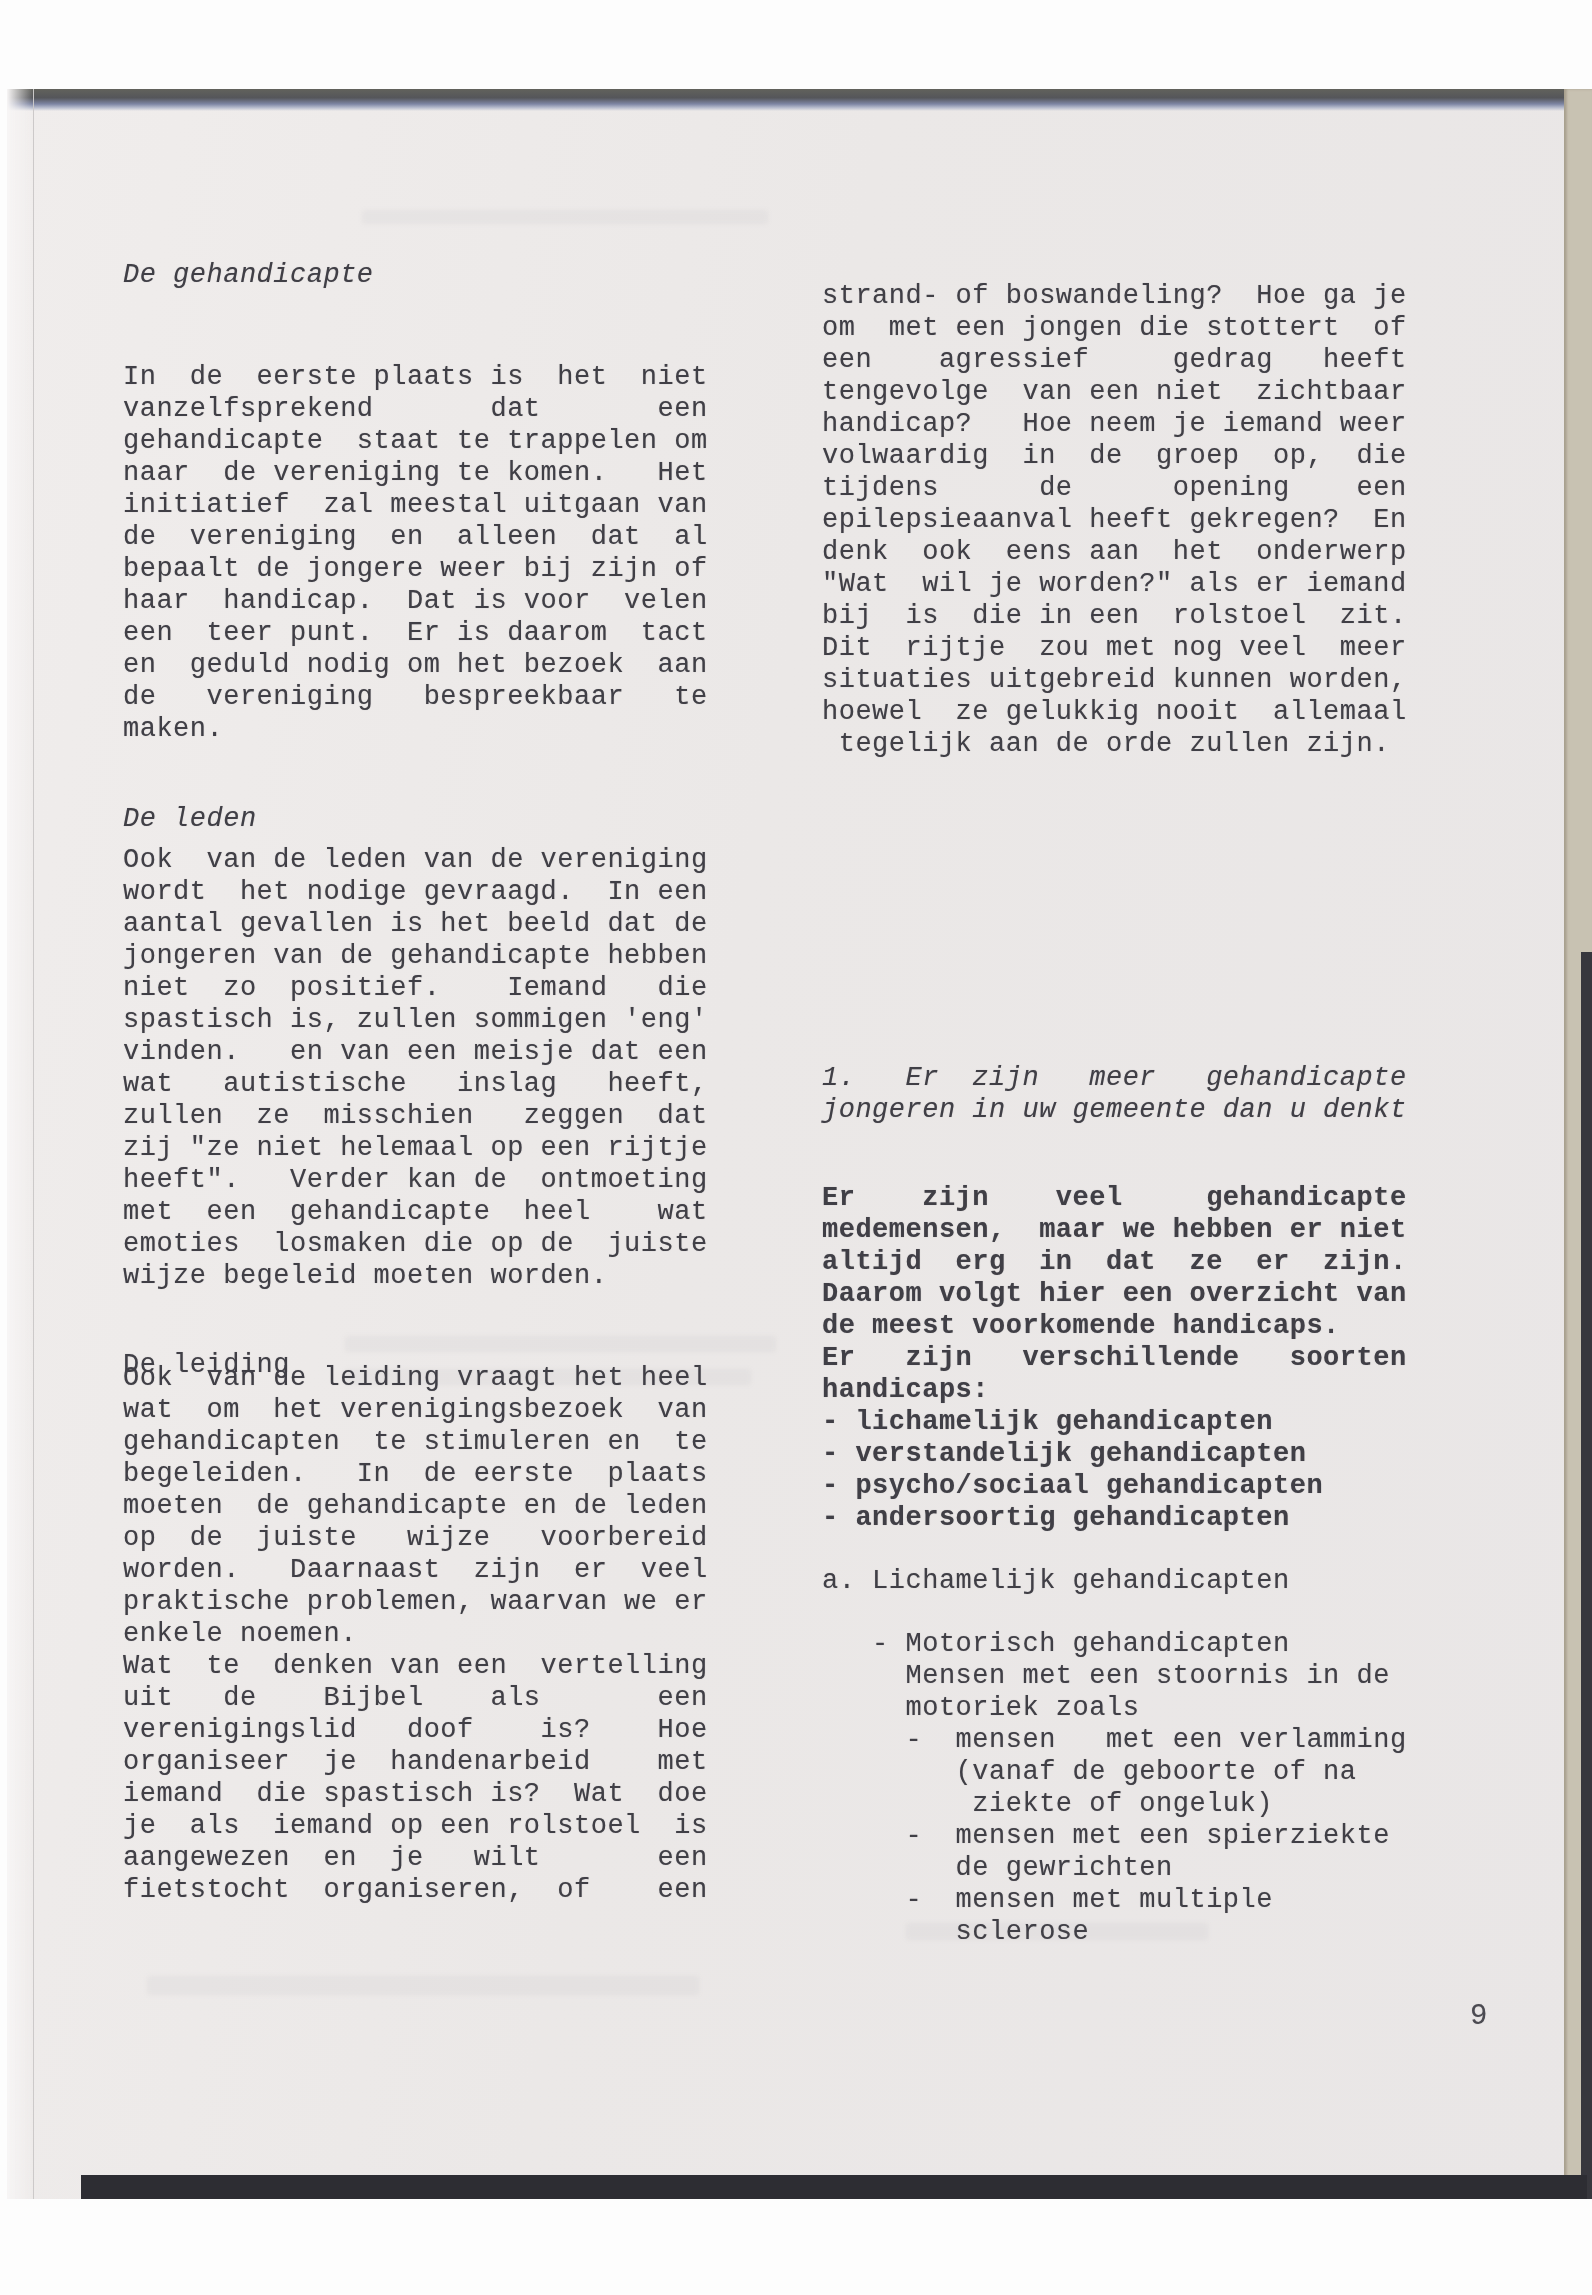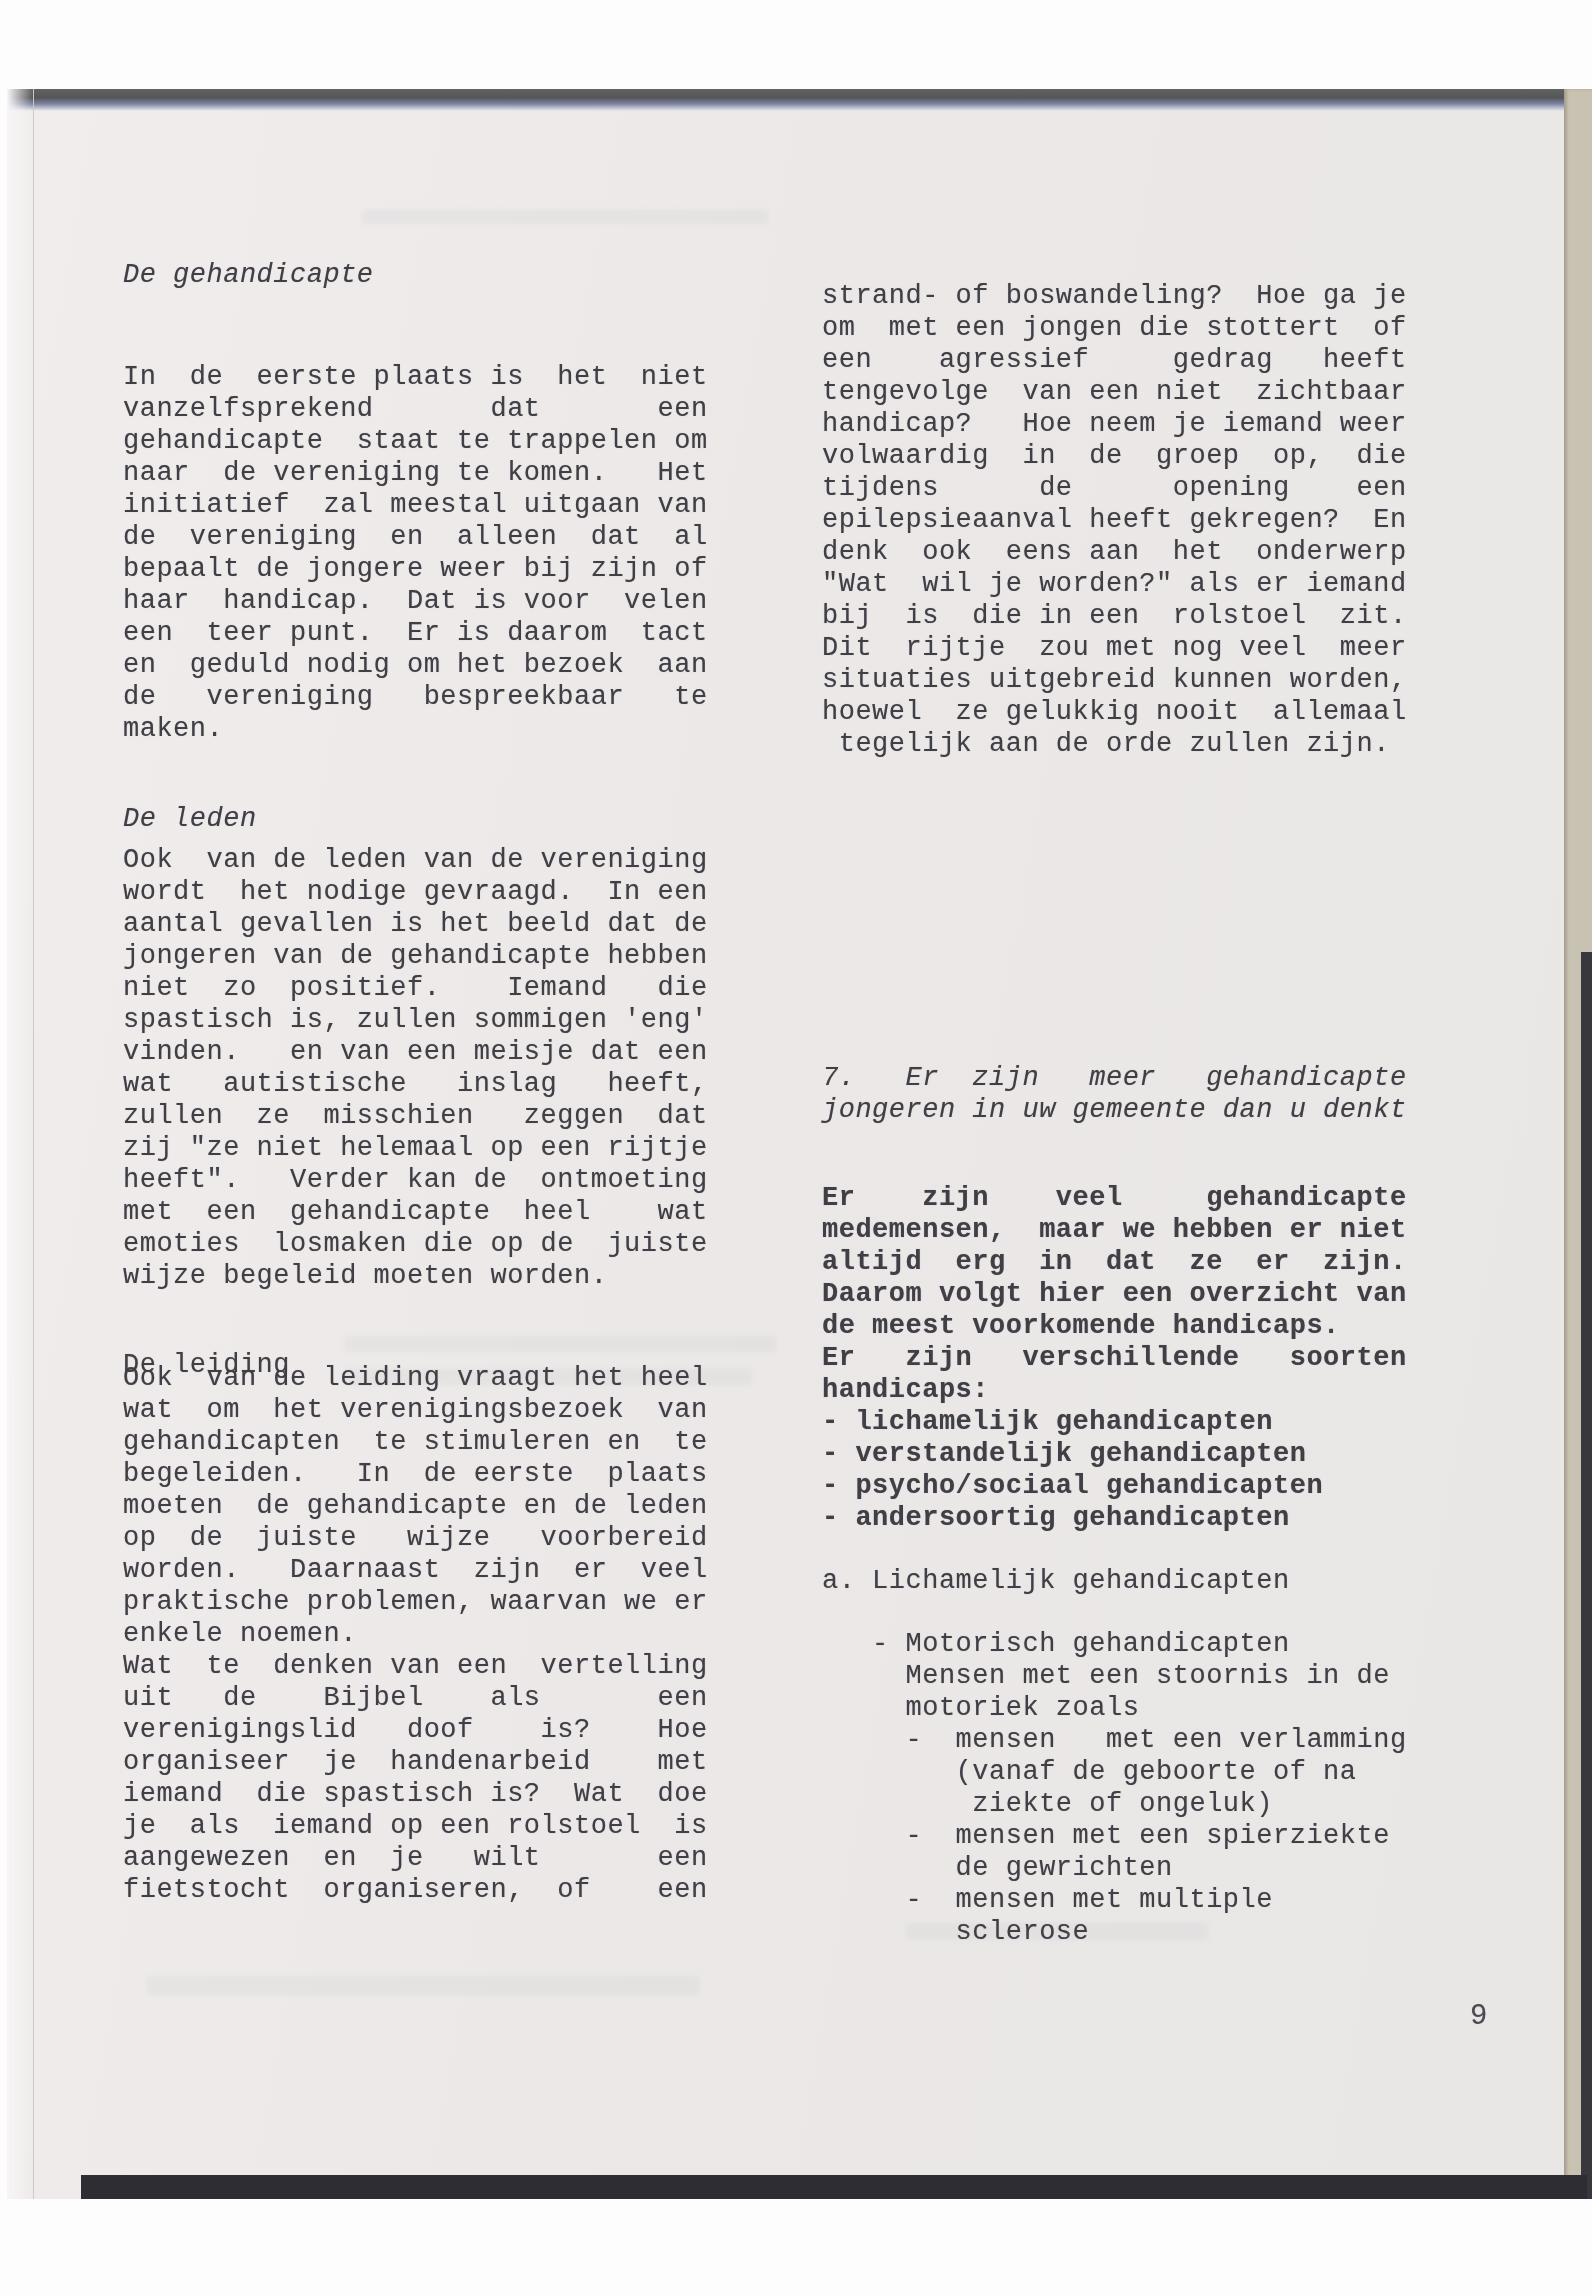--- a/index.html
+++ b/index.html
@@ -133,21 +133,21 @@
 epilepsieaanval heeft gekregen?  En
 denk  ook  eens aan  het  onderwerp
 "Wat  wil je worden?" als er iemand
 bij  is  die in een  rolstoel  zit.
 Dit  rijtje  zou met nog veel  meer
 situaties uitgebreid kunnen worden,
 hoewel  ze gelukkig nooit  allemaal
 tegelijk aan de orde zullen zijn.</div>
 
 
-  <div class="tb it" style="left:822px; top:1062px;">7.   Er  zijn   meer   gehandicapte
+  <div class="tb it" style="left:822px; top:1062px;">1.   Er  zijn   meer   gehandicapte
 jongeren in uw gemeente dan u denkt</div>
 
   <div class="tb" style="left:822px; top:1182px;font-weight:bold;">Er    zijn    veel     gehandicapte
 medemensen,  maar we hebben er niet
 altijd  erg  in  dat  ze  er  zijn.
 Daarom volgt hier een overzicht van
 de meest voorkomende handicaps.
 Er   zijn   verschillende   soorten
 handicaps:
 - lichamelijk gehandicapten

